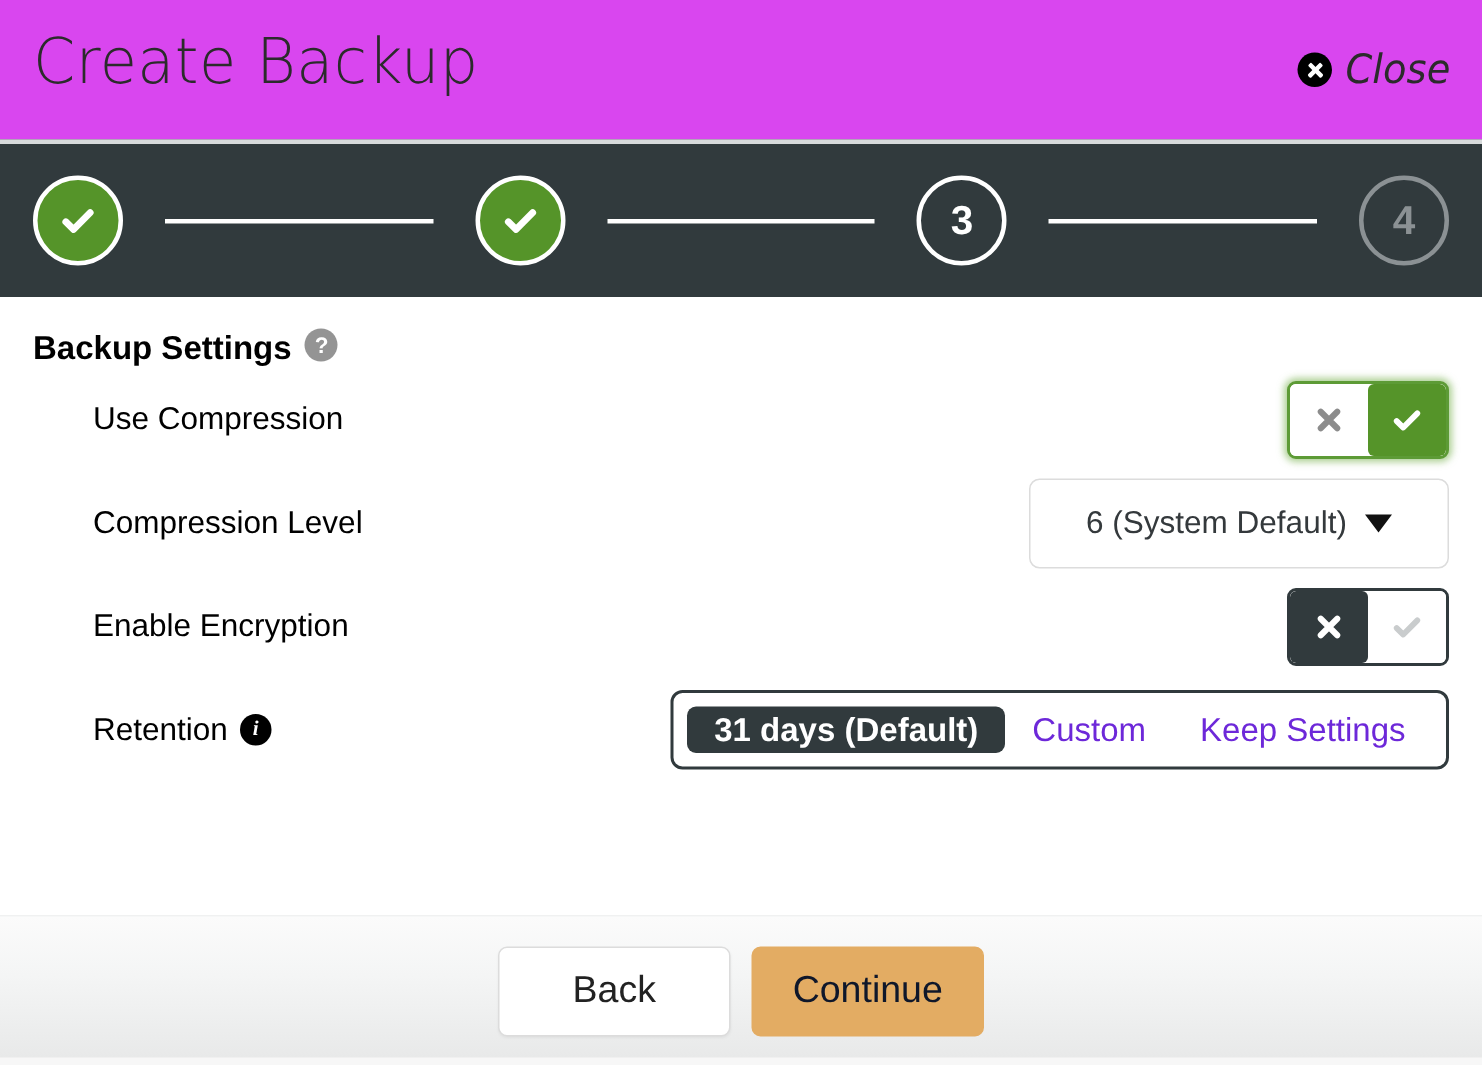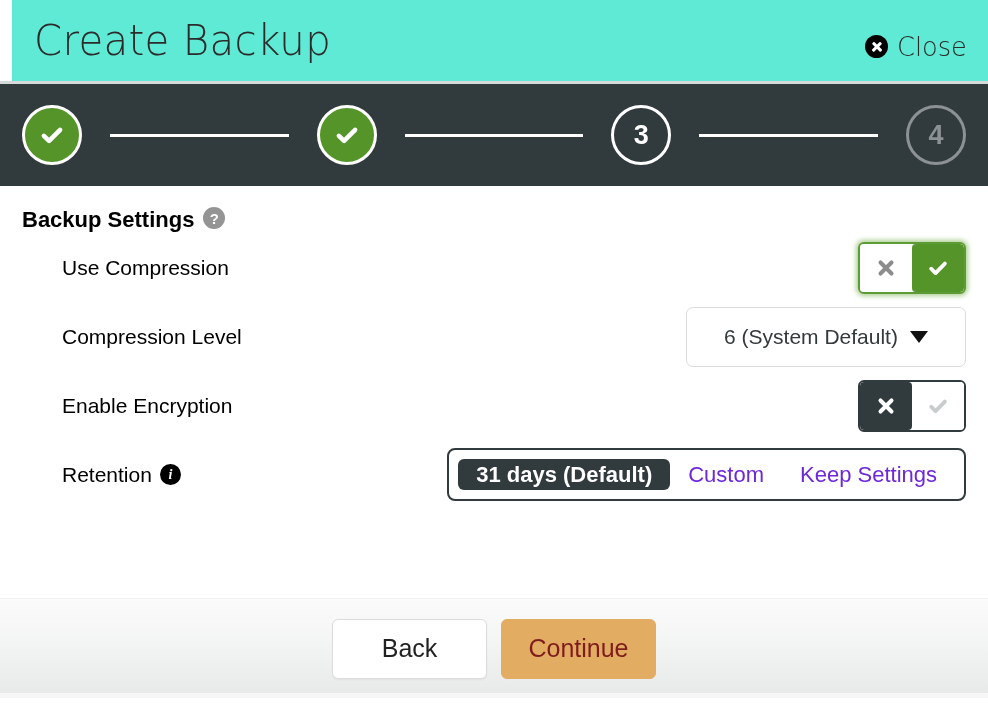--- a/index.html
+++ b/index.html
@@ -10,25 +10,24 @@
     width: 988px;
     height: 710px;
     background: #ffffff;
     font-family: "Liberation Sans", sans-serif;
     overflow: hidden;
     position: relative;
   }
 
   
   .header {
-    height: 81px;
-    background: #5eead4;
-    position: relative;
-    box-sizing: border-box;
-    margin-left: 12px;
+    height: 93px;
+    background: #d946ef;
+    position: relative;
+    box-sizing: border-box;
   }
   .page-title {
     position: absolute;
     left: 22px;
     top: 14px;
     font-size: 42px;
     font-weight: 300;
     letter-spacing: 0.3px;
     color: #2b2b2b;
     font-family: "DejaVu Sans", sans-serif;
@@ -39,20 +38,21 @@
   }
   .close-btn {
     position: absolute;
     right: 17px;
     top: 33px;
     display: flex;
     align-items: center;
     gap: 9px;
     cursor: pointer;
     user-select: none;
+    font-style: italic;
   }
   .close-icon {
     width: 23px;
     height: 23px;
     border-radius: 50%;
     background: #000000;
     position: relative;
     flex: 0 0 auto;
   }
   .close-icon::before,
@@ -322,21 +322,21 @@
   }
   .btn-back {
     background: #ffffff;
     border: 1.5px solid #dcdcdc;
     color: #222222;
     box-shadow: 0 1px 2px rgba(0,0,0,0.05);
   }
   .btn-continue {
     background: #e3ac63;
     border: 1.5px solid #e3ac63;
-    color: #7f1d1d;
+    color: #0f172a;
   }
 </style>
 </head>
 <body>
 
 <div class="header">
   <div class="page-title">Create Backup</div>
   <div class="close-btn">
     <span class="close-icon"></span>
     <span class="close-label">Close</span>

